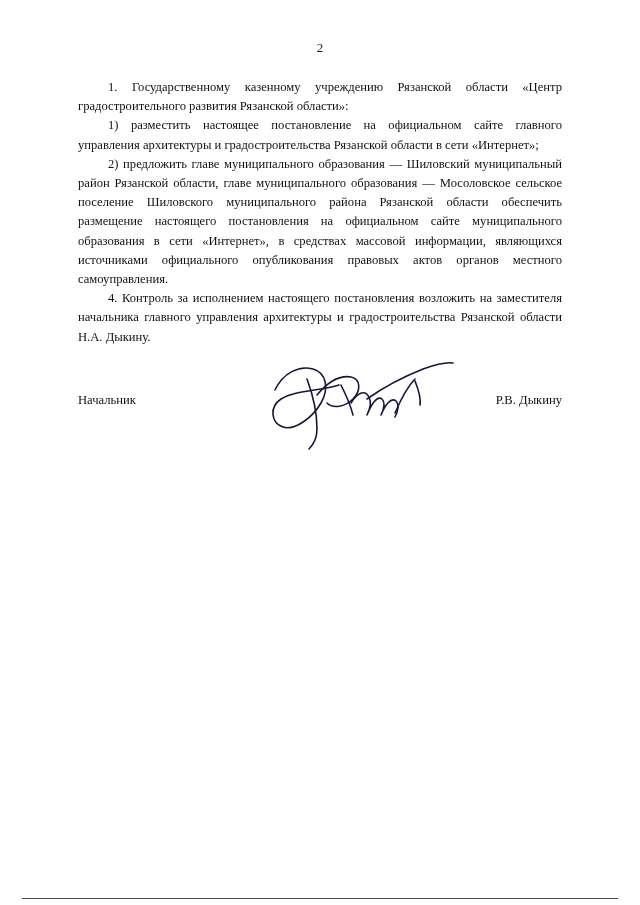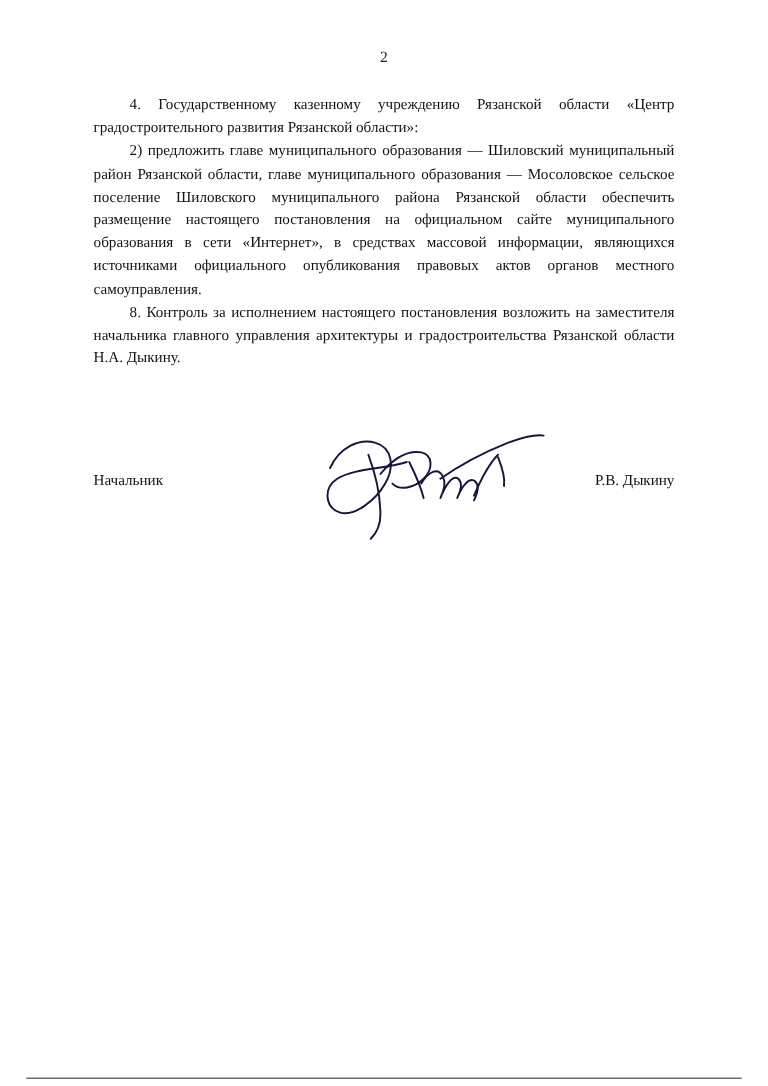--- a/index.html
+++ b/index.html
@@ -85,23 +85,24 @@
   }
 </style>
 </head>
 <body>
 
 <div class="page">
 
   <div class="page-number">2</div>
 
   <div class="body-text">
-    <p class="para">4. Государственному казенному учреждению Рязанской области «Центр градостроительного развития Рязанской области»:</p>
+    <p class="para">1. Государственному казенному учреждению Рязанской области «Центр градостроительного развития Рязанской области»:</p>
+    <p class="para sub">1) разместить настоящее постановление на официальном сайте главного управления архитектуры и градостроительства Рязанской области в сети «Интернет»;</p>
     <p class="para sub">2) предложить главе муниципального образования — Шиловский муниципальный район Рязанской области, главе муниципального образования — Мосоловское сельское поселение Шиловского муниципального района Рязанской области обеспечить размещение настоящего постановления на официальном сайте муниципального образования в сети «Интернет», в средствах массовой информации, являющихся источниками официального опубликования правовых актов органов местного самоуправления.</p>
-    <p class="para">8. Контроль за исполнением настоящего постановления возложить на заместителя начальника главного управления архитектуры и градостроительства Рязанской области Н.А. Дыкину.</p>
+    <p class="para">4. Контроль за исполнением настоящего постановления возложить на заместителя начальника главного управления архитектуры и градостроительства Рязанской области Н.А. Дыкину.</p>
   </div>
 
   <div class="signature-row">
     <span class="sig-left">Начальник</span>
     <span class="sig-right">Р.В. Дыкину</span>
   </div>
 
   <svg class="signature-mark" viewBox="0 0 230 100">
     <g fill="none" stroke="#15163a" stroke-width="1.6" stroke-linecap="round" stroke-linejoin="round">
       <path d="M20 35 C28 18, 44 10, 58 14 C72 18, 74 34, 66 48 C58 62, 40 76, 28 72 C16 68, 14 52, 26 44 C40 35, 66 36, 84 30"></path>

